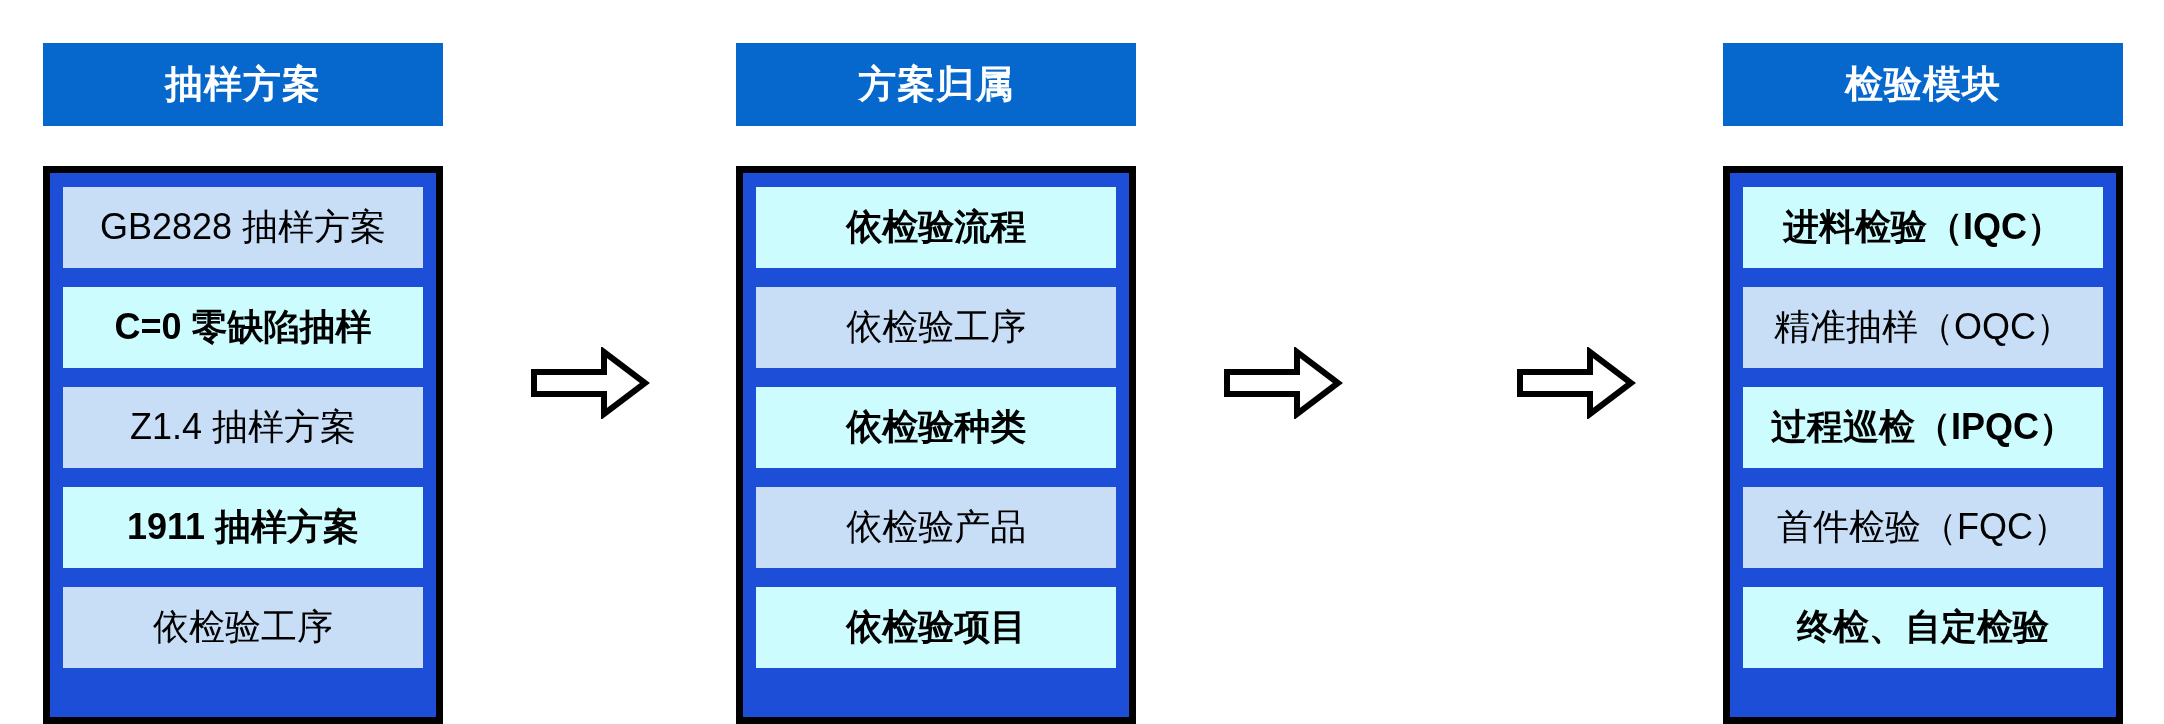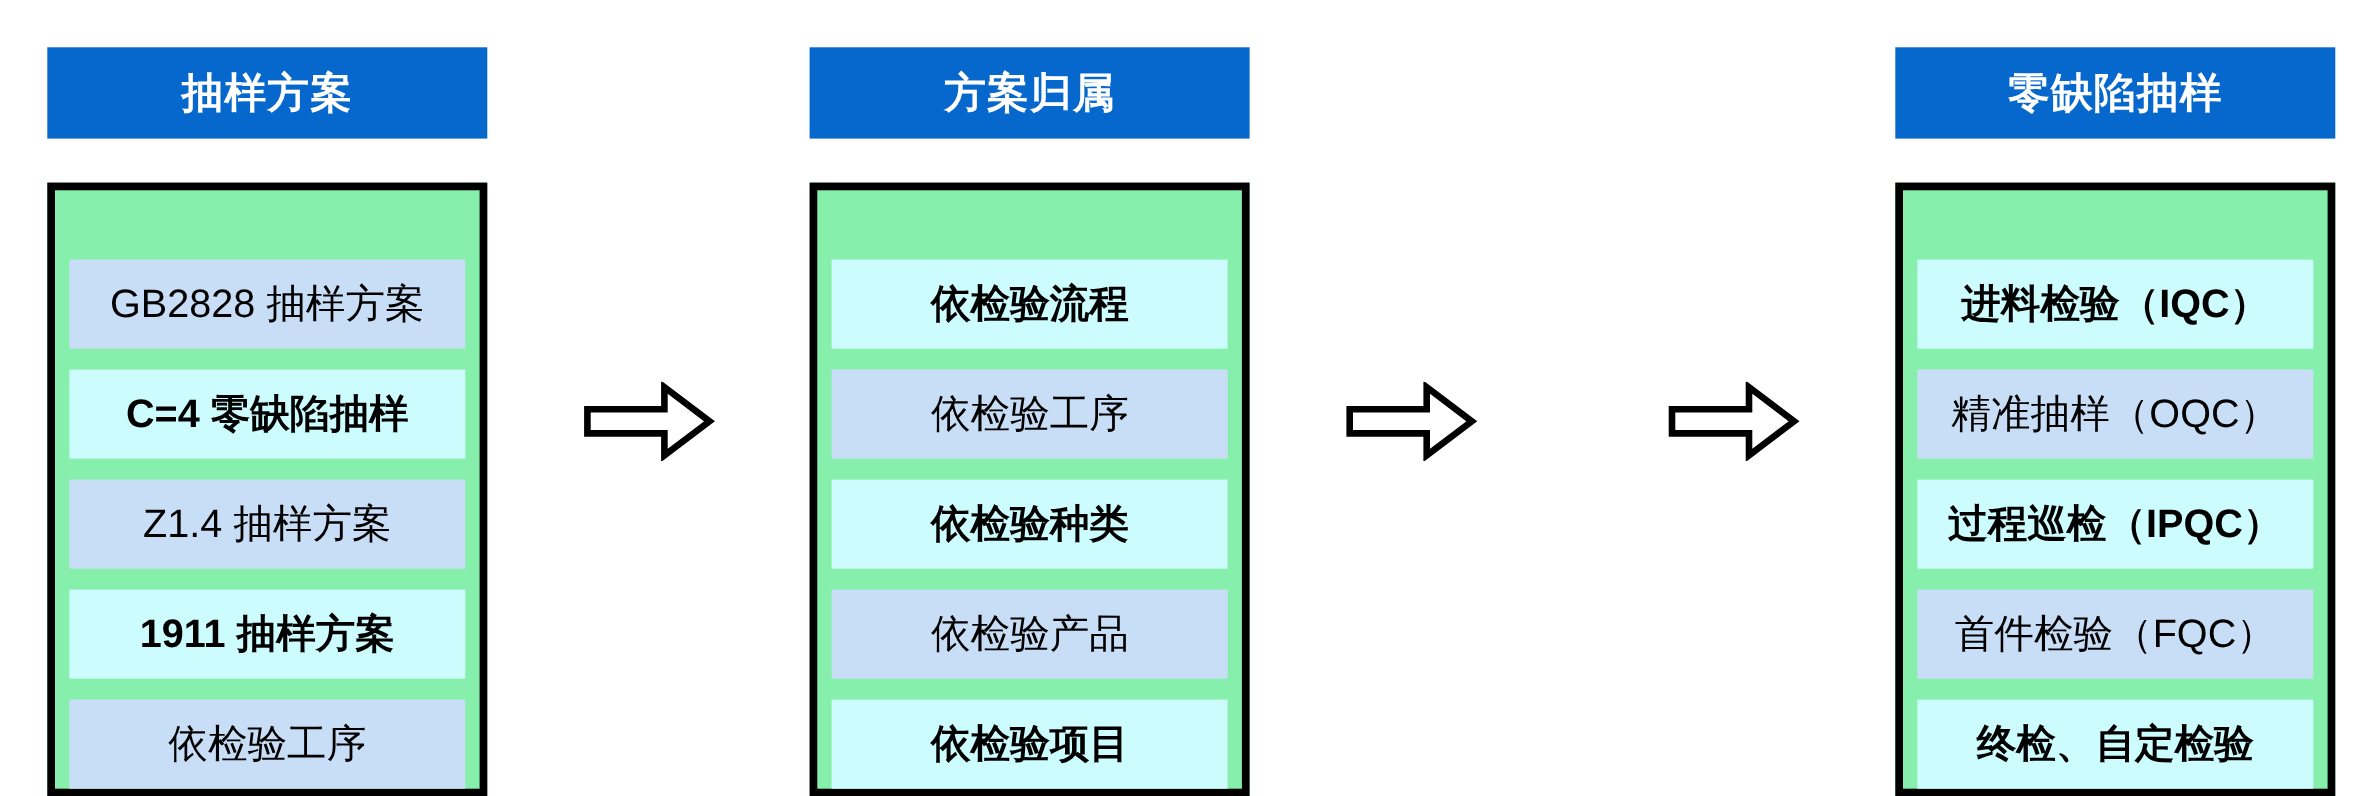--- a/index.html
+++ b/index.html
@@ -45,26 +45,25 @@
     letter-spacing: 1px;
     display: flex;
     align-items: center;
     justify-content: center;
   }
   .column-box {
     margin-top: 40px;
     box-sizing: border-box;
     height: 615px;
     border: 7px solid var(--box-border);
-    background: #86efac;
+    background: #1d4ed8;
     display: flex;
     flex-direction: column;
     gap: 19px;
     padding: 14px 13px 0 13px;
-    justify-content: flex-end;
   }
   .item {
     flex: 0 0 81px;
     height: 81px;
     display: flex;
     align-items: center;
     justify-content: center;
     font-size: 36px;
     color: var(--item-text);
     white-space: nowrap;
@@ -83,21 +82,21 @@
   }
 </style>
 </head>
 <body>
 
 <div class="diagram">
     <div class="column">
       <div class="column-header">抽样方案</div>
       <div class="column-box">
         <div class="item tone-blue">GB2828 抽样方案</div>
-        <div class="item tone-cyan">C=4 零缺陷抽样</div>
+        <div class="item tone-cyan">C=0 零缺陷抽样</div>
         <div class="item tone-blue">Z1.4 抽样方案</div>
         <div class="item tone-cyan">1911 抽样方案</div>
         <div class="item tone-blue">依检验工序</div>
       </div>
     </div>
     <div class="gap">
       <svg width="120" height="72" viewBox="0 0 120 72">
         <polygon points="4,25 74,25 74,5 115,36 74,67 74,47 4,47" fill="var(--arrow-fill)" stroke="var(--arrow-stroke)" stroke-width="6" stroke-linejoin="miter"></polygon>
       </svg>
     </div>
@@ -115,21 +114,21 @@
       <svg width="120" height="72" viewBox="0 0 120 72">
         <polygon points="4,25 74,25 74,5 115,36 74,67 74,47 4,47" fill="var(--arrow-fill)" stroke="var(--arrow-stroke)" stroke-width="6" stroke-linejoin="miter"></polygon>
       </svg>
     </div>
     <div class="gap">
       <svg width="120" height="72" viewBox="0 0 120 72">
         <polygon points="4,25 74,25 74,5 115,36 74,67 74,47 4,47" fill="var(--arrow-fill)" stroke="var(--arrow-stroke)" stroke-width="6" stroke-linejoin="miter"></polygon>
       </svg>
     </div>
     <div class="column">
-      <div class="column-header">零缺陷抽样</div>
+      <div class="column-header">检验模块</div>
       <div class="column-box">
         <div class="item tone-cyan">进料检验（IQC）</div>
         <div class="item tone-blue">精准抽样（OQC）</div>
         <div class="item tone-cyan">过程巡检（IPQC）</div>
         <div class="item tone-blue">首件检验（FQC）</div>
         <div class="item tone-cyan">终检、自定检验</div>
       </div>
     </div>
   </div>
 

